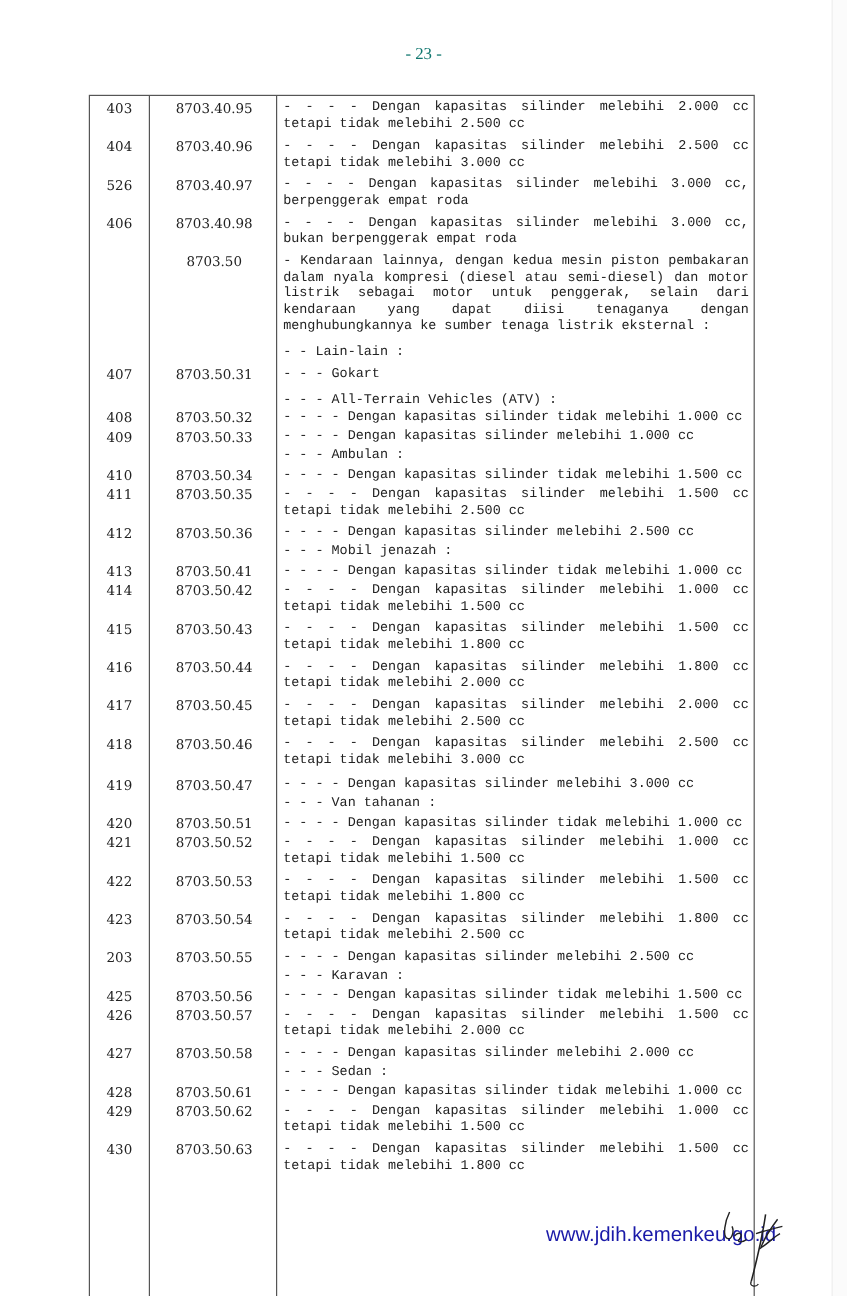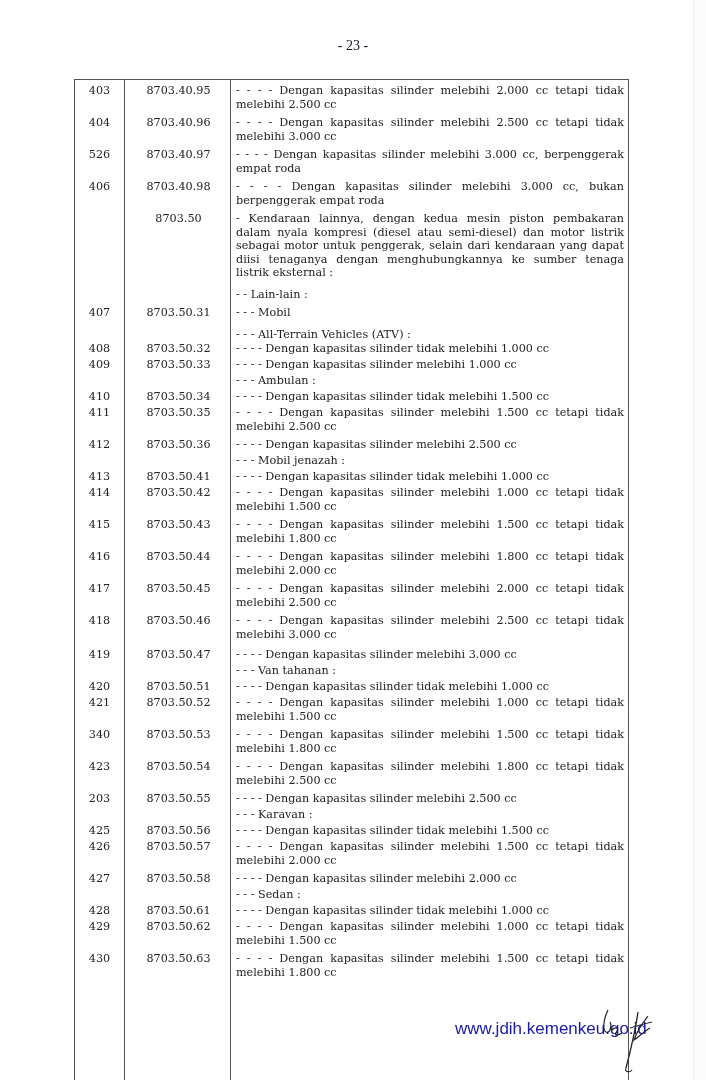--- a/index.html
+++ b/index.html
@@ -1,29 +1,29 @@
 <!DOCTYPE html>
 <html><head>
 <meta charset="utf-8">
 <style>
   html, body { margin:0; padding:0; background:#ffffff; }
   body { width:706px; height:1080px; position:relative; overflow:hidden;
          font-family:"DejaVu Serif","Liberation Serif",serif; color:#222; }
   .right-edge { position:absolute; top:0; right:0; width:12px; height:1080px;
                 border-left:1px solid #eeeeee; background:#fbfbfb; }
   .page-num { position:absolute; top:38px; left:0; width:706px; text-align:center;
-              font-size:14px; font-family:"Liberation Serif",serif; color:#0f172a; }
+              font-size:14px; font-family:"Liberation Serif",serif; color:#0f766e; }
   .tbl { position:absolute; left:74px; top:79px; width:555px; height:1076px;
          border:1px solid #555; box-sizing:border-box; }
   .vline { position:absolute; top:0; bottom:0; border-left:1px solid #555; }
   .v1 { left:49px; } .v2 { left:155px; }
   .row { position:absolute; left:0; width:555px; font-size:11.2px; line-height:13.6px; }
   .c-no { position:absolute; left:0; width:49px; text-align:center; }
   .c-hs { position:absolute; left:56px; width:95px;text-align:center; }
-  .c-desc { position:absolute; left:161px; width:388px; text-align:justify; text-align-last:left; }
+  .c-desc { position:absolute; left:161px; width:388px; text-align:justify; text-align-last:left;font-family:Liberation Mono, monospace; }
   .footer-link { position:absolute; left:455px; top:1019px; font-family:"Liberation Sans",sans-serif;
                  font-size:17px; color:#1a1aa8; }
   .sig { position:absolute; left:596px; top:1000px; }
 </style>
 </head>
 <body>
 
 <div class="right-edge"></div>
 
 <div class="page-num">- 23 -</div>
@@ -57,21 +57,21 @@
       <div class="c-desc">- Kendaraan lainnya, dengan kedua mesin piston pembakaran dalam nyala kompresi (diesel atau semi-diesel) dan motor listrik sebagai motor untuk penggerak, selain dari kendaraan yang dapat diisi tenaganya dengan menghubungkannya ke sumber tenaga listrik eksternal :</div>
     </div>
     <div class="row" style="top: 208px;">
       <div class="c-no"></div>
       <div class="c-hs"></div>
       <div class="c-desc">- - Lain-lain :</div>
     </div>
     <div class="row" style="top: 226px;">
       <div class="c-no">407</div>
       <div class="c-hs">8703.50.31</div>
-      <div class="c-desc">- - - Mobil</div>
+      <div class="c-desc">- - - Gokart</div>
     </div>
     <div class="row" style="top: 248px;">
       <div class="c-no"></div>
       <div class="c-hs"></div>
       <div class="c-desc">- - - All-Terrain Vehicles (ATV) :</div>
     </div>
     <div class="row" style="top: 262px;">
       <div class="c-no">408</div>
       <div class="c-hs">8703.50.32</div>
       <div class="c-desc">- - - - Dengan kapasitas silinder tidak melebihi 1.000 cc</div>
@@ -150,21 +150,21 @@
       <div class="c-no">420</div>
       <div class="c-hs">8703.50.51</div>
       <div class="c-desc">- - - - Dengan kapasitas silinder tidak melebihi 1.000 cc</div>
     </div>
     <div class="row" style="top: 616px;">
       <div class="c-no">421</div>
       <div class="c-hs">8703.50.52</div>
       <div class="c-desc">- - - - Dengan kapasitas silinder melebihi 1.000 cc tetapi tidak melebihi 1.500 cc</div>
     </div>
     <div class="row" style="top: 648px;">
-      <div class="c-no">340</div>
+      <div class="c-no">422</div>
       <div class="c-hs">8703.50.53</div>
       <div class="c-desc">- - - - Dengan kapasitas silinder melebihi 1.500 cc tetapi tidak melebihi 1.800 cc</div>
     </div>
     <div class="row" style="top: 680px;">
       <div class="c-no">423</div>
       <div class="c-hs">8703.50.54</div>
       <div class="c-desc">- - - - Dengan kapasitas silinder melebihi 1.800 cc tetapi tidak melebihi 2.500 cc</div>
     </div>
     <div class="row" style="top: 712px;">
       <div class="c-no">203</div>

